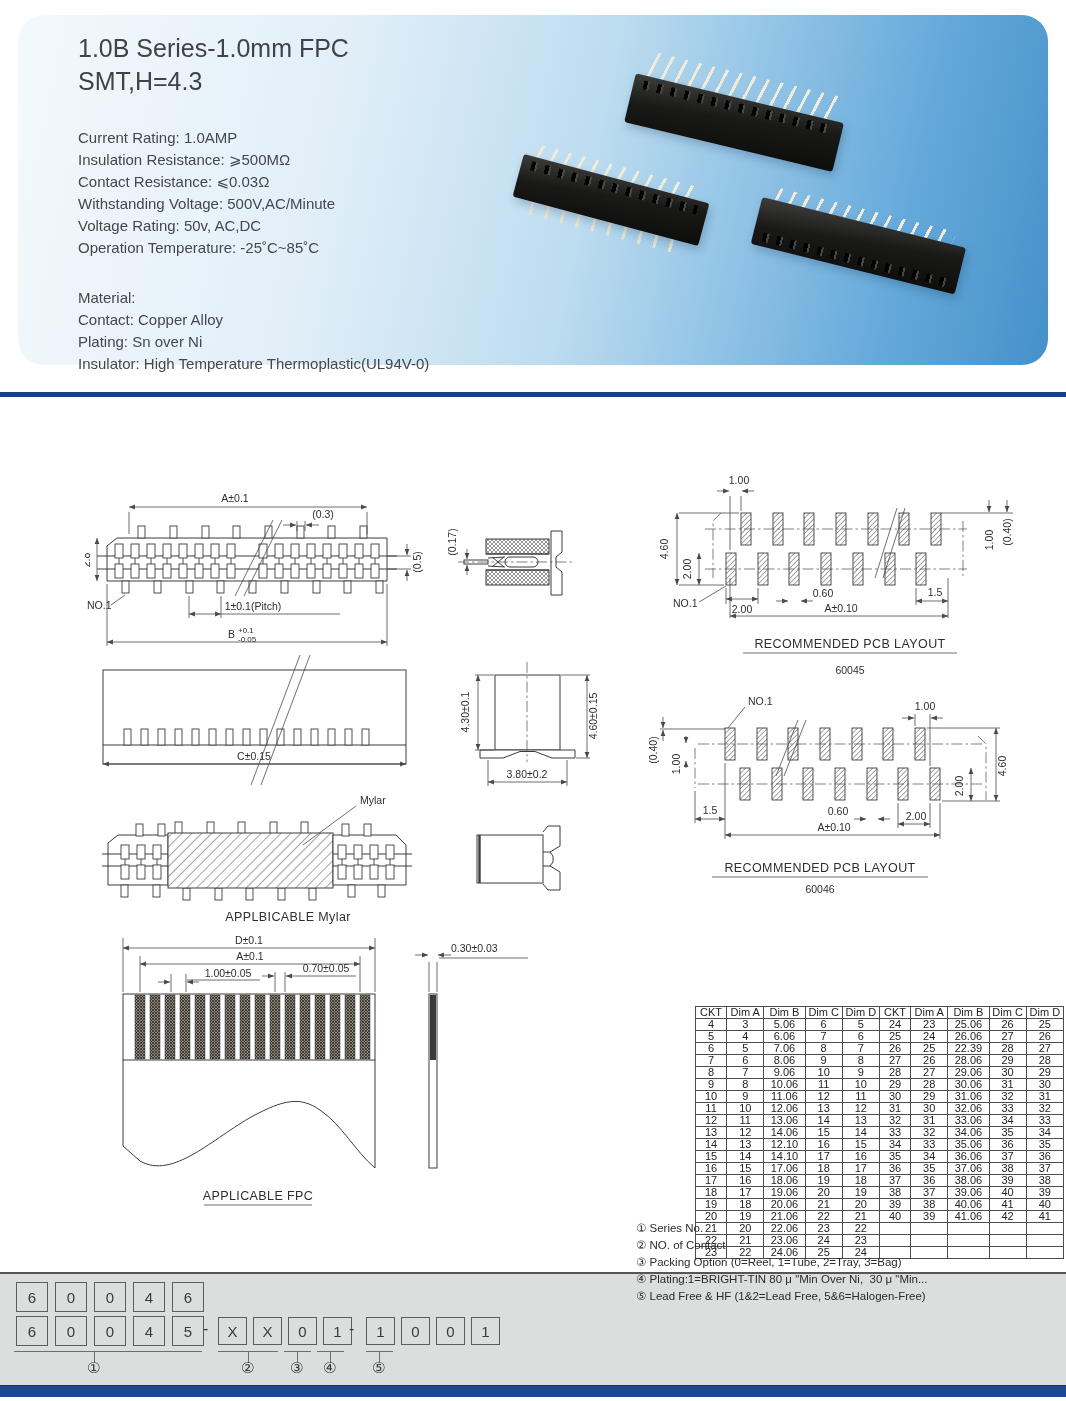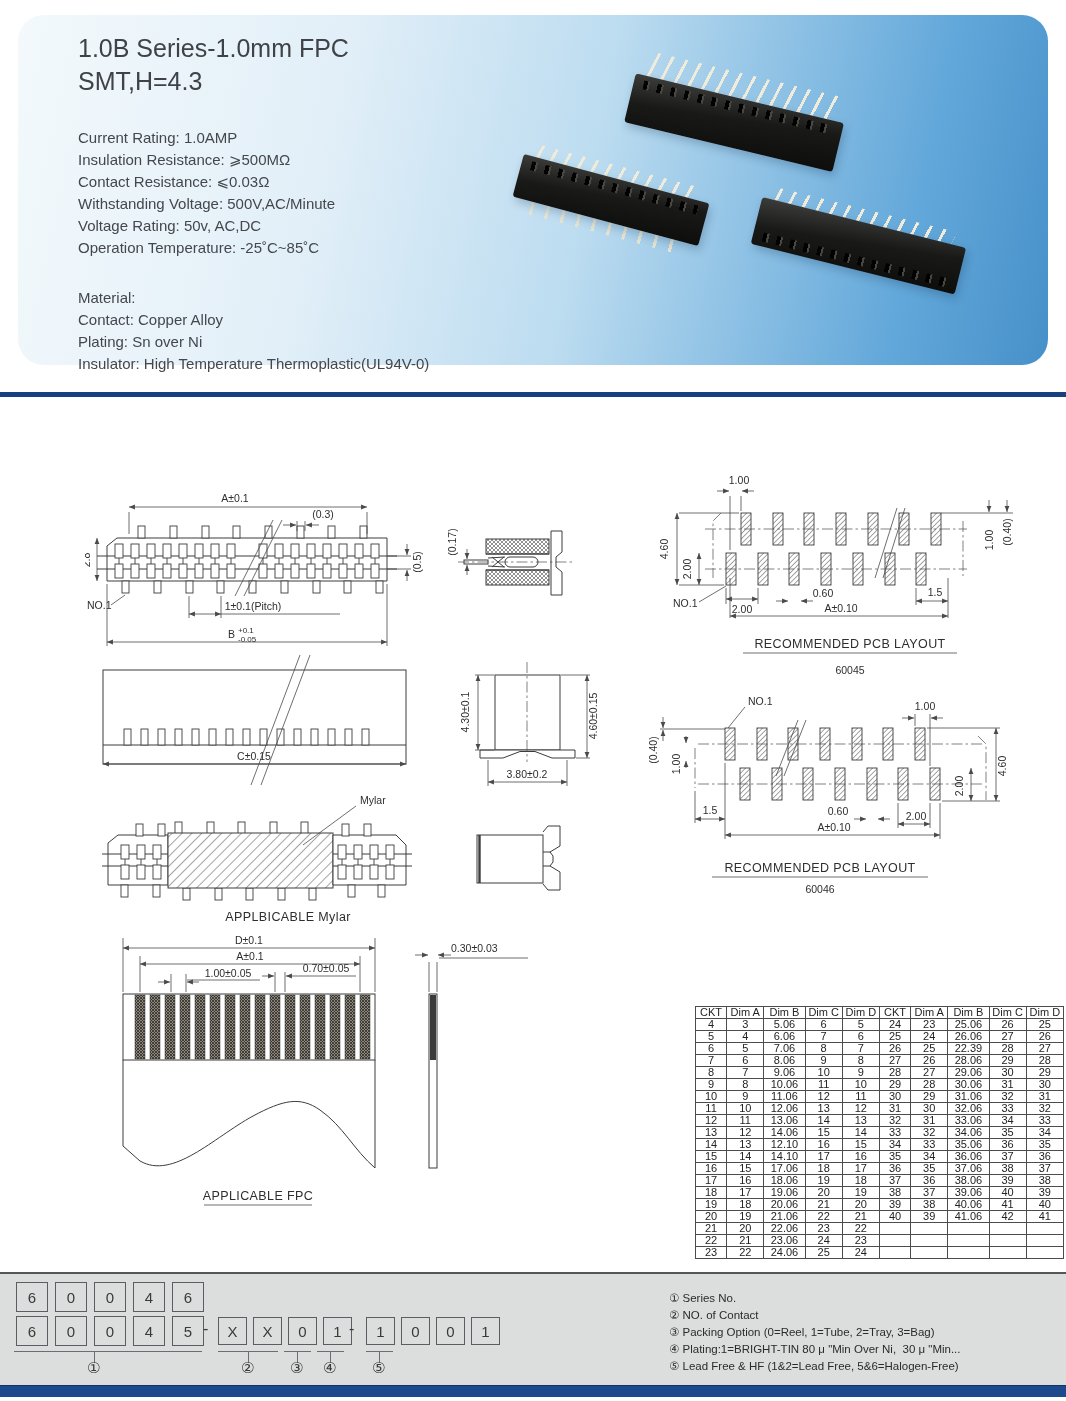--- a/index.html
+++ b/index.html
@@ -51,21 +51,21 @@
   
   .pn-panel{position:absolute;left:0;top:1272px;width:1066px;height:113px;background:#dcdddd;border-top:2px solid #53575a;box-sizing:border-box;}
   .pn-row{position:absolute;display:flex;gap:7px;}
   .pn-row .pbox{width:30px;height:28px;border:1.5px solid #5a5e62;display:flex;align-items:center;justify-content:center;
                 font-size:15px;color:#3a3a3a;background:transparent;}
   .pn-row .pbox.pbox2{width:27px;height:26px;}
   .pn-dash{position:absolute;font-size:16px;color:#3a3a3a;}
   .pu{position:absolute;top:1351px;height:0;border-bottom:1.5px solid #6a6e72;}
   .pt{position:absolute;top:1351px;width:1px;height:12px;background:#6a6e72;}
   .pc{position:absolute;top:1359px;font-size:15px;color:#3a3a3a;}
-  .legend{position:absolute;left:636px;top:1290px;margin-left:33px;}
+  .legend{position:absolute;left:636px;top:1220px;}
   .legend-line{font-size:11.5px;line-height:17px;color:#2b2b2b;white-space:pre;}
 </style>
 </head>
 <body>
 
 <div class="page">
 
   <svg style="position:absolute;width:0;height:0" aria-hidden="true">
     <defs>
       <marker id="ar" viewBox="0 0 10 8" refX="8.5" refY="4" markerWidth="9" markerHeight="7" orient="auto-start-reverse">

